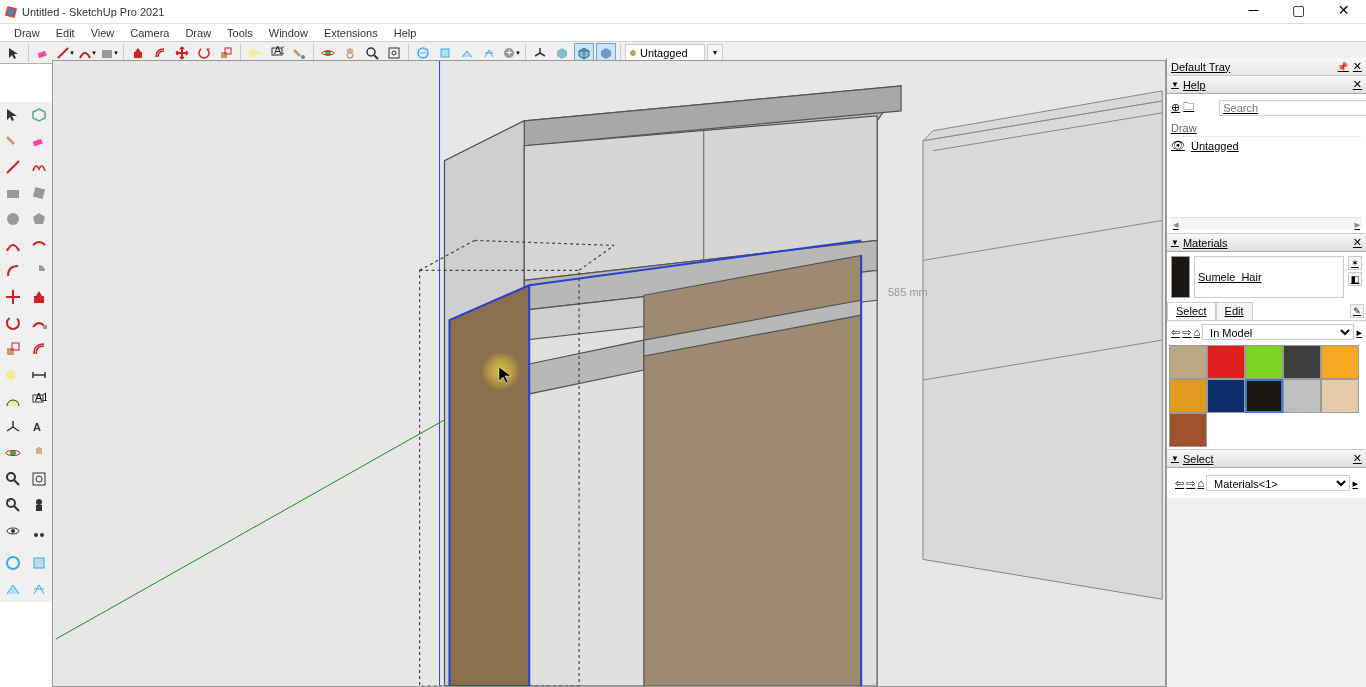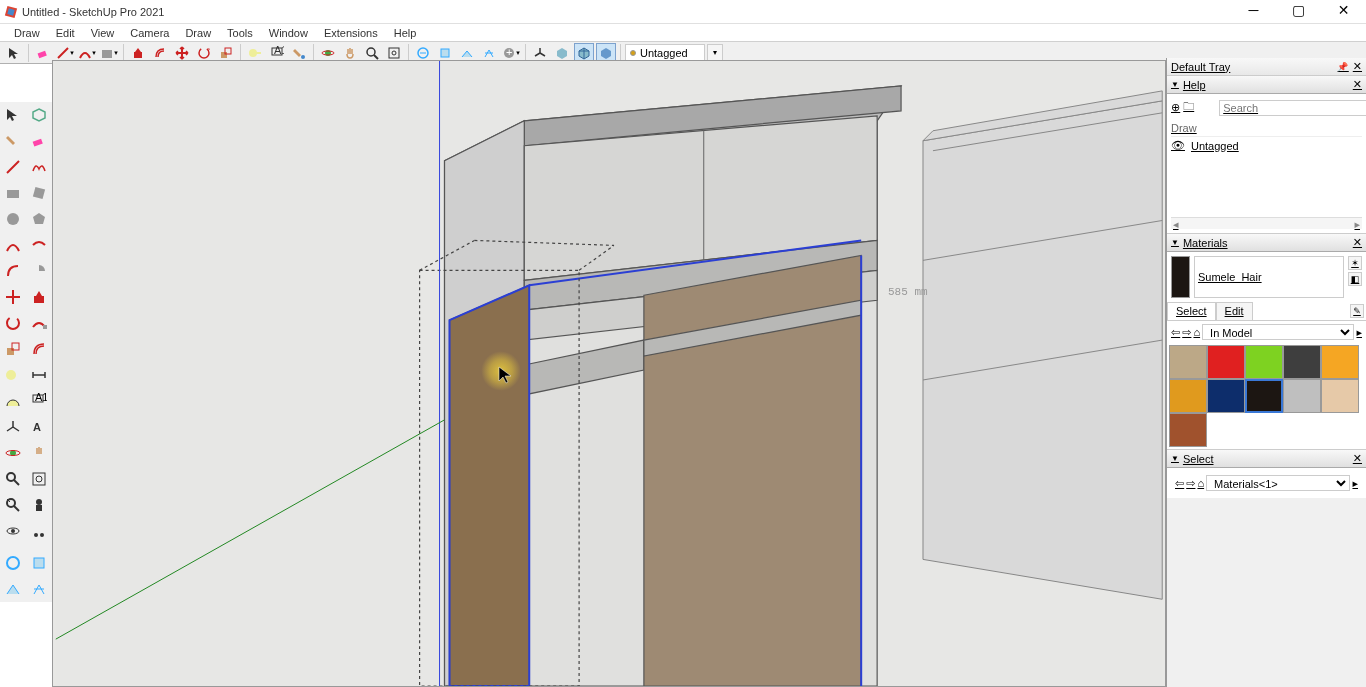--- a/index.html
+++ b/index.html
@@ -513,21 +513,21 @@
 
       <rect x="365" y="210" width="160" height="417" fill="none" stroke="#444" stroke-dasharray="3 3"></rect>
       <line x1="365" y1="210" x2="420" y2="180" stroke="#444" stroke-dasharray="3 3"></line>
       <line x1="525" y1="210" x2="560" y2="185" stroke="#444" stroke-dasharray="3 3"></line>
       <line x1="420" y1="180" x2="560" y2="185" stroke="#444" stroke-dasharray="3 3"></line>
 
       <line x1="385" y1="0" x2="385" y2="627" stroke="#3344dd" stroke-width="1"></line>
       <line x1="0" y1="580" x2="390" y2="360" stroke="#228822" stroke-width="1"></line>
     </g>
   </svg>
-  <div class="dim-text" style="left:835px; top:225px;font-family:Liberation Mono, monospace;">585 mm</div>
+  <div class="dim-text" style="left:835px; top:225px;">585 mm</div>
   <div class="cursor-glow" style="left:428px; top:290px;"></div>
   <svg class="cursor-arrow" style="left:445px; top:305px;" width="14" height="18">
       <path d="M1 1 L1 15 L5 11 L8 17 L10 16 L7 10 L13 10 Z" fill="#000" stroke="#fff" stroke-width="0.5"></path>
     </svg>
 </div>
 
 <div class="right-panel">
   <div class="tray-header">
     <span>Default Tray</span>
     <span style="margin-left:auto; font-size:9px; cursor:pointer;">📌</span>

